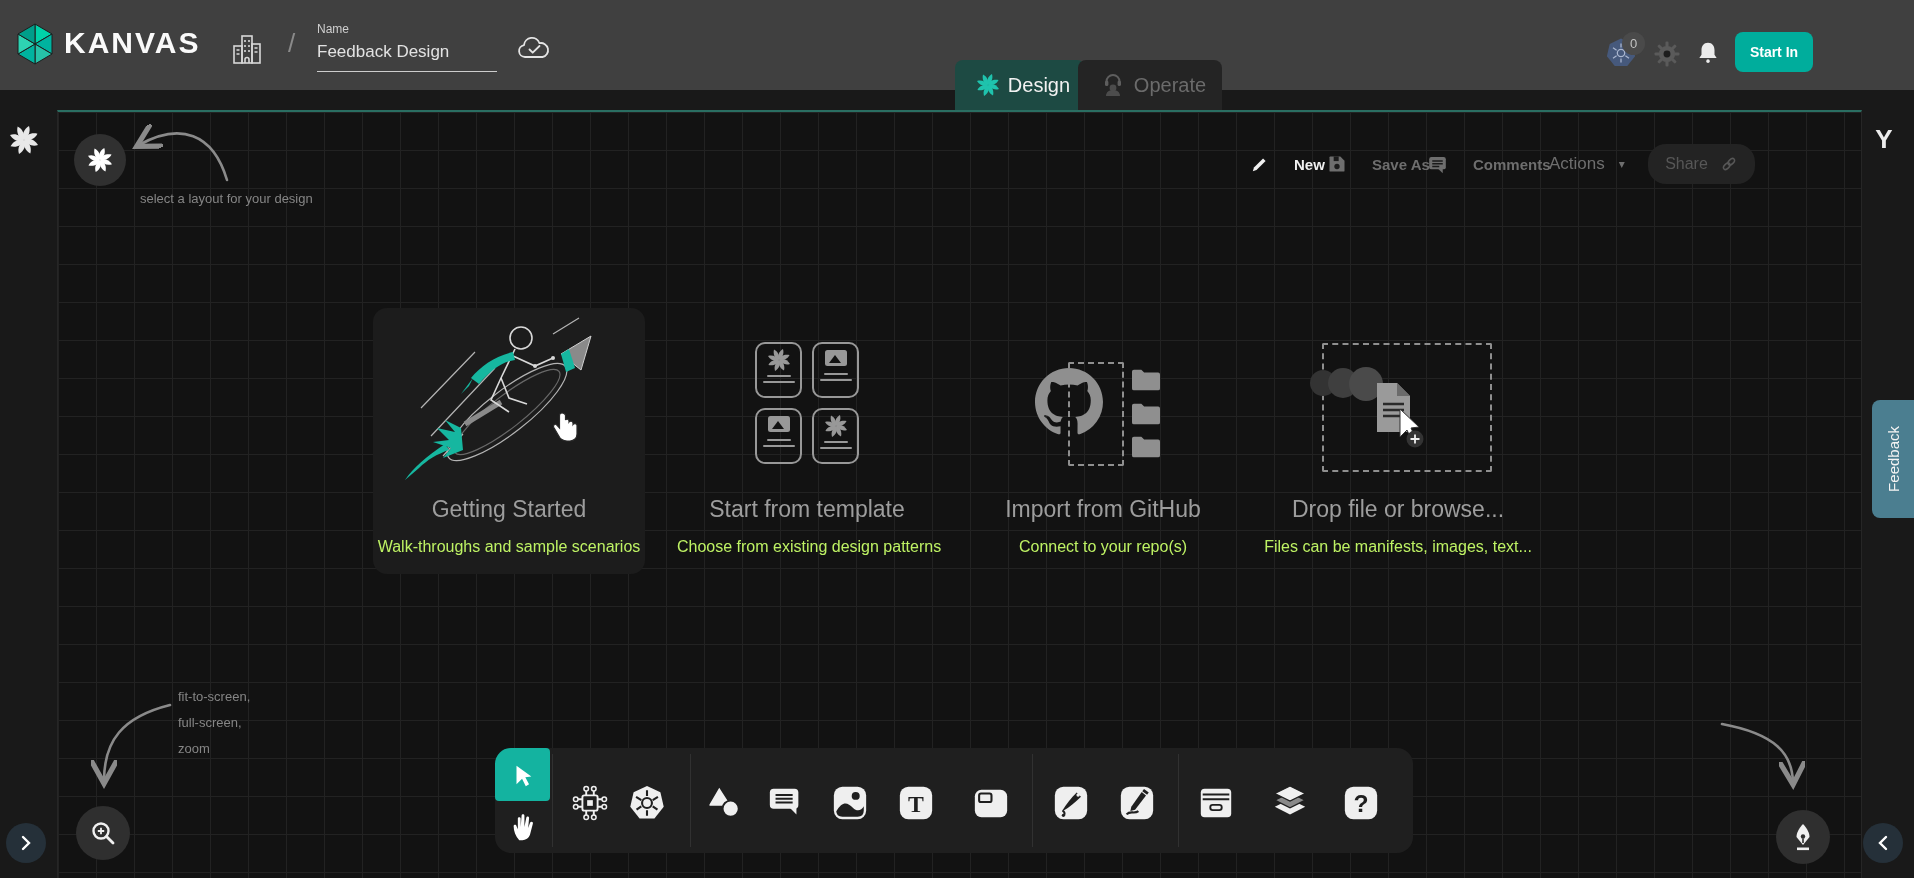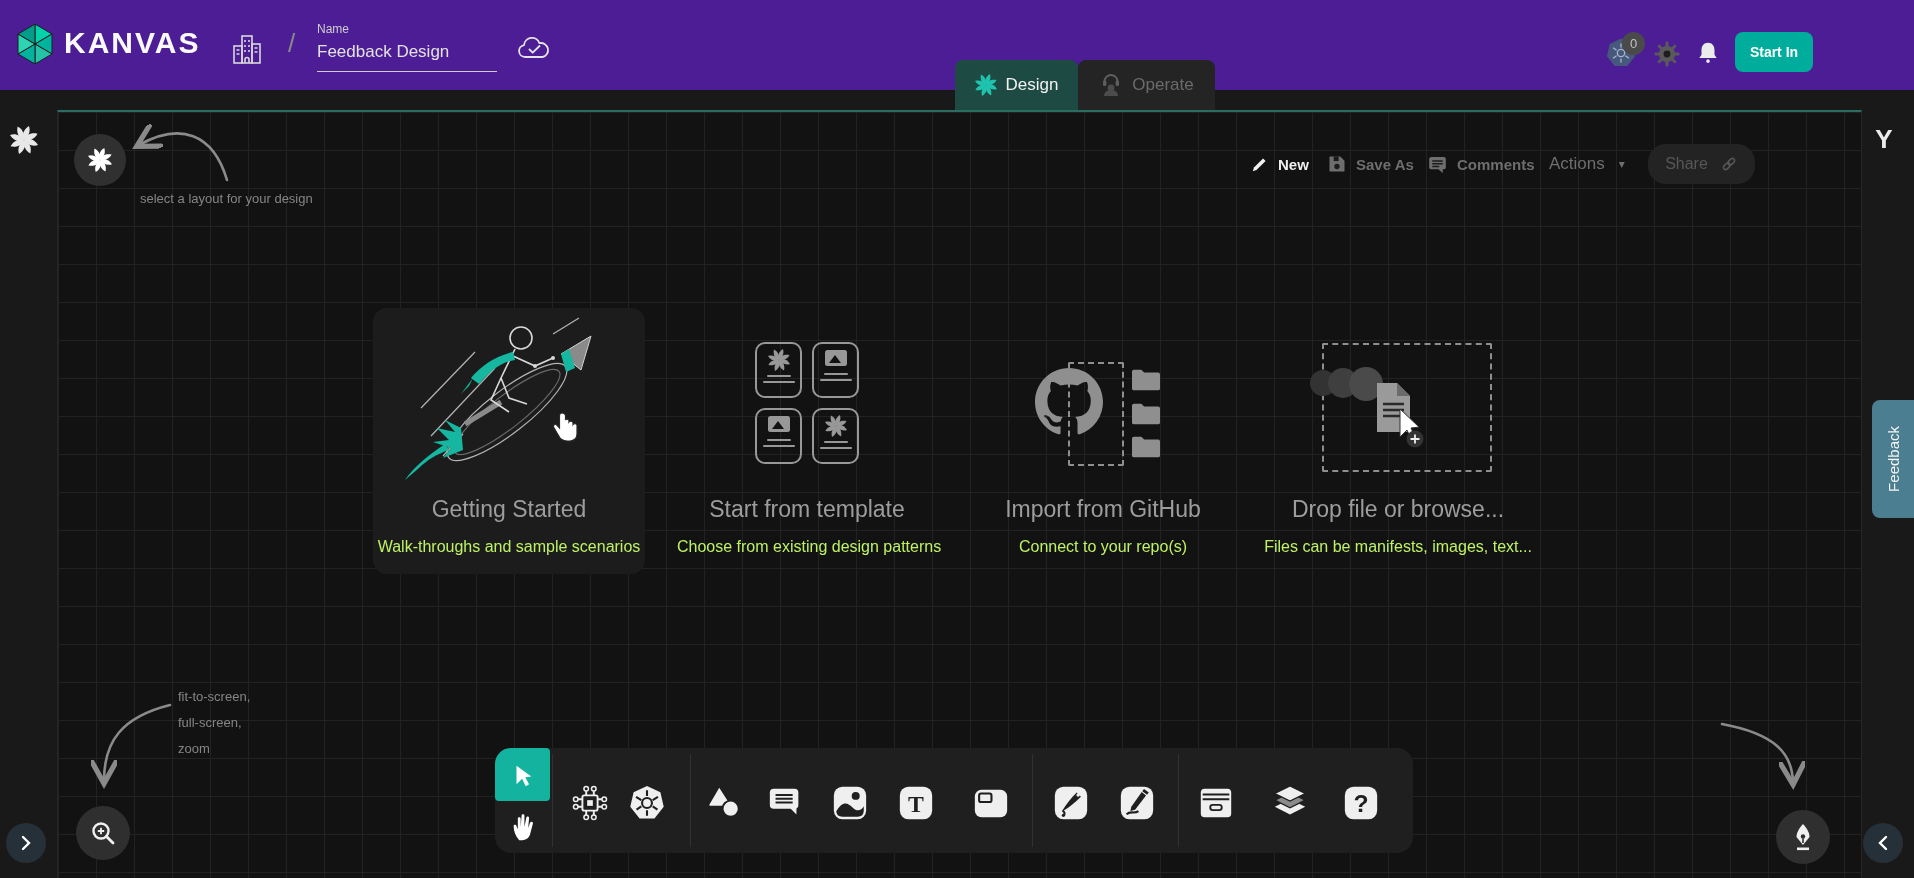--- a/index.html
+++ b/index.html
@@ -1,44 +1,44 @@
 <!DOCTYPE html>
 <html><head>
 <meta charset="utf-8">
 <style>
   html,body{margin:0;padding:0;background:#191919;}
   .screen{position:relative;width:1914px;height:878px;overflow:hidden;
     font-family:"Liberation Sans","DejaVu Sans",sans-serif;background:#191919;color:#ddd;}
   .abs{position:absolute;}
   
-  .header{position:absolute;left:0;top:0;width:1914px;height:90px;background:#4c1d95;}
+  .header{position:absolute;left:0;top:0;width:1914px;height:90px;background:#404040;}
   .brand-text{position:absolute;left:64px;top:26px;font-size:30px;font-weight:700;
     letter-spacing:2px;color:#fafafa;}
   .slash{position:absolute;left:288px;top:28px;font-size:26px;color:#8a8a8a;font-weight:300;}
   .name-label{position:absolute;left:317px;top:22px;font-size:12px;color:#cfcfcf;}
   .name-value{position:absolute;left:317px;top:42px;width:180px;font-size:17px;color:#e2e2e2;
     border-bottom:1px solid #cdcdcd;padding-bottom:9px;background:transparent;}
   .badge{position:absolute;left:1622px;top:32px;width:23px;height:23px;border-radius:50%;
     background:#4a4a4a;color:#c2c2c2;font-size:13px;display:flex;align-items:center;justify-content:center;}
   .signin{position:absolute;left:1735px;top:32px;width:78px;height:40px;border-radius:8px;
     background:#00AD9C;color:#fff;font-size:14px;font-weight:700;border:none;
     display:flex;align-items:center;justify-content:center;cursor:pointer;}
   
   .tab{position:absolute;top:60px;height:50px;display:flex;align-items:center;justify-content:center;
-    gap:9px;border-radius:8px 8px 0 0;font-size:17px;z-index:5;cursor:pointer;}
+    gap:9px;border-radius:8px 8px 0 0;font-size:20px;z-index:5;cursor:pointer;padding-left:7px;}
   .tab-design{left:955px;width:123px;background:#1d4a43;color:#f2f2f2;}
   .tab-operate{left:1078px;width:137px;background:#242424;color:#6b6b6b;}
   
   .canvas{position:absolute;left:57px;top:110px;width:1805px;height:768px;background:#121212;
     border-top:2px solid #2a6e62;border-left:1px solid #262626;border-right:1px solid #262626;
     background-image:linear-gradient(#222 1px,transparent 1px),linear-gradient(90deg,#222 1px,transparent 1px);
     background-size:38px 38px;box-sizing:border-box;}
   .hint{color:#858585;font-size:13px;line-height:26px;}
   
-  .ctb{position:absolute;top:143px;height:42px;display:flex;align-items:center;gap:9px;cursor:pointer;}
+  .ctb{position:absolute;top:143px;height:42px;display:flex;align-items:center;gap:25px;cursor:pointer;}
   .ctb .lbl{font-size:15px;font-weight:600;}
   .share-box{position:absolute;left:1648px;top:144px;width:107px;height:40px;background:#232323;
     border-radius:18px;display:flex;align-items:center;justify-content:center;gap:12px;cursor:pointer;}
   
   .card-title{position:absolute;left:0;top:188px;width:100%;text-align:center;font-size:23px;
     color:#9d9d9d;white-space:nowrap;}
   .card-sub{position:absolute;left:0;top:230px;width:100%;text-align:center;font-size:16px;
     color:#bef264;white-space:nowrap;}
   .dashed{position:absolute;border:2px dashed #8f8f8f;border-radius:2px;}
   .tile{position:absolute;width:47px;height:56px;border:2px solid #989898;border-radius:10px;

